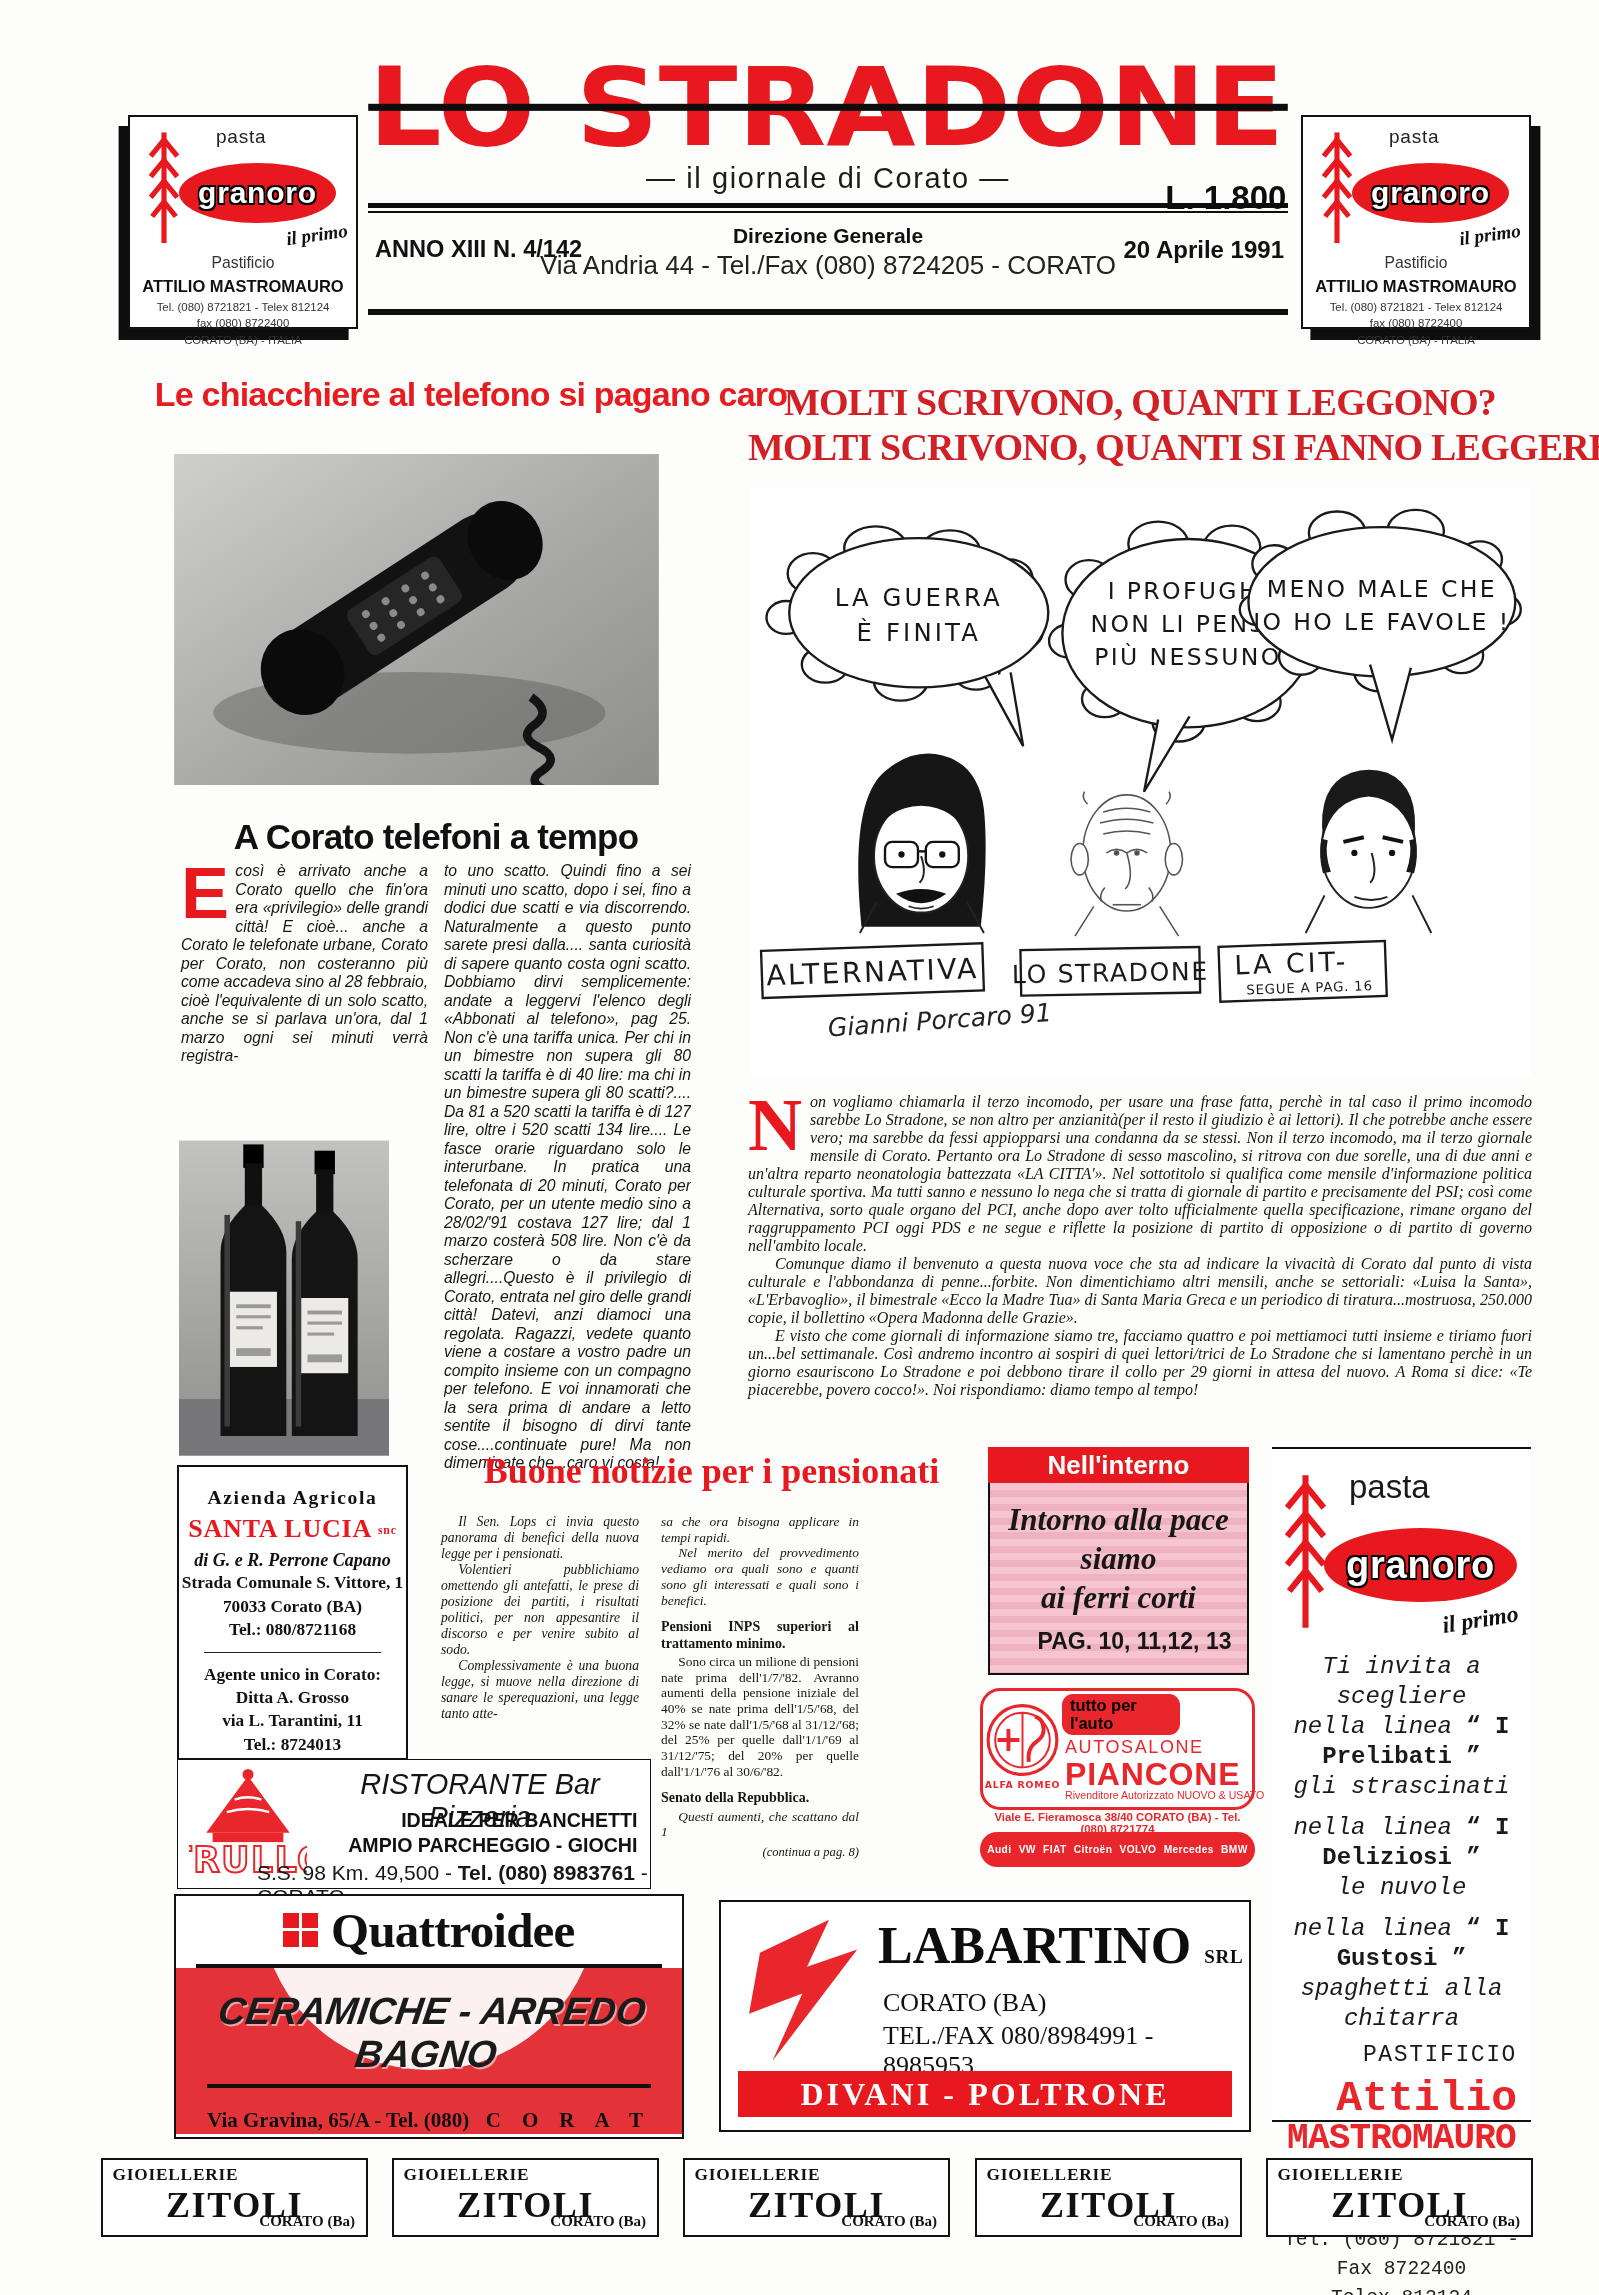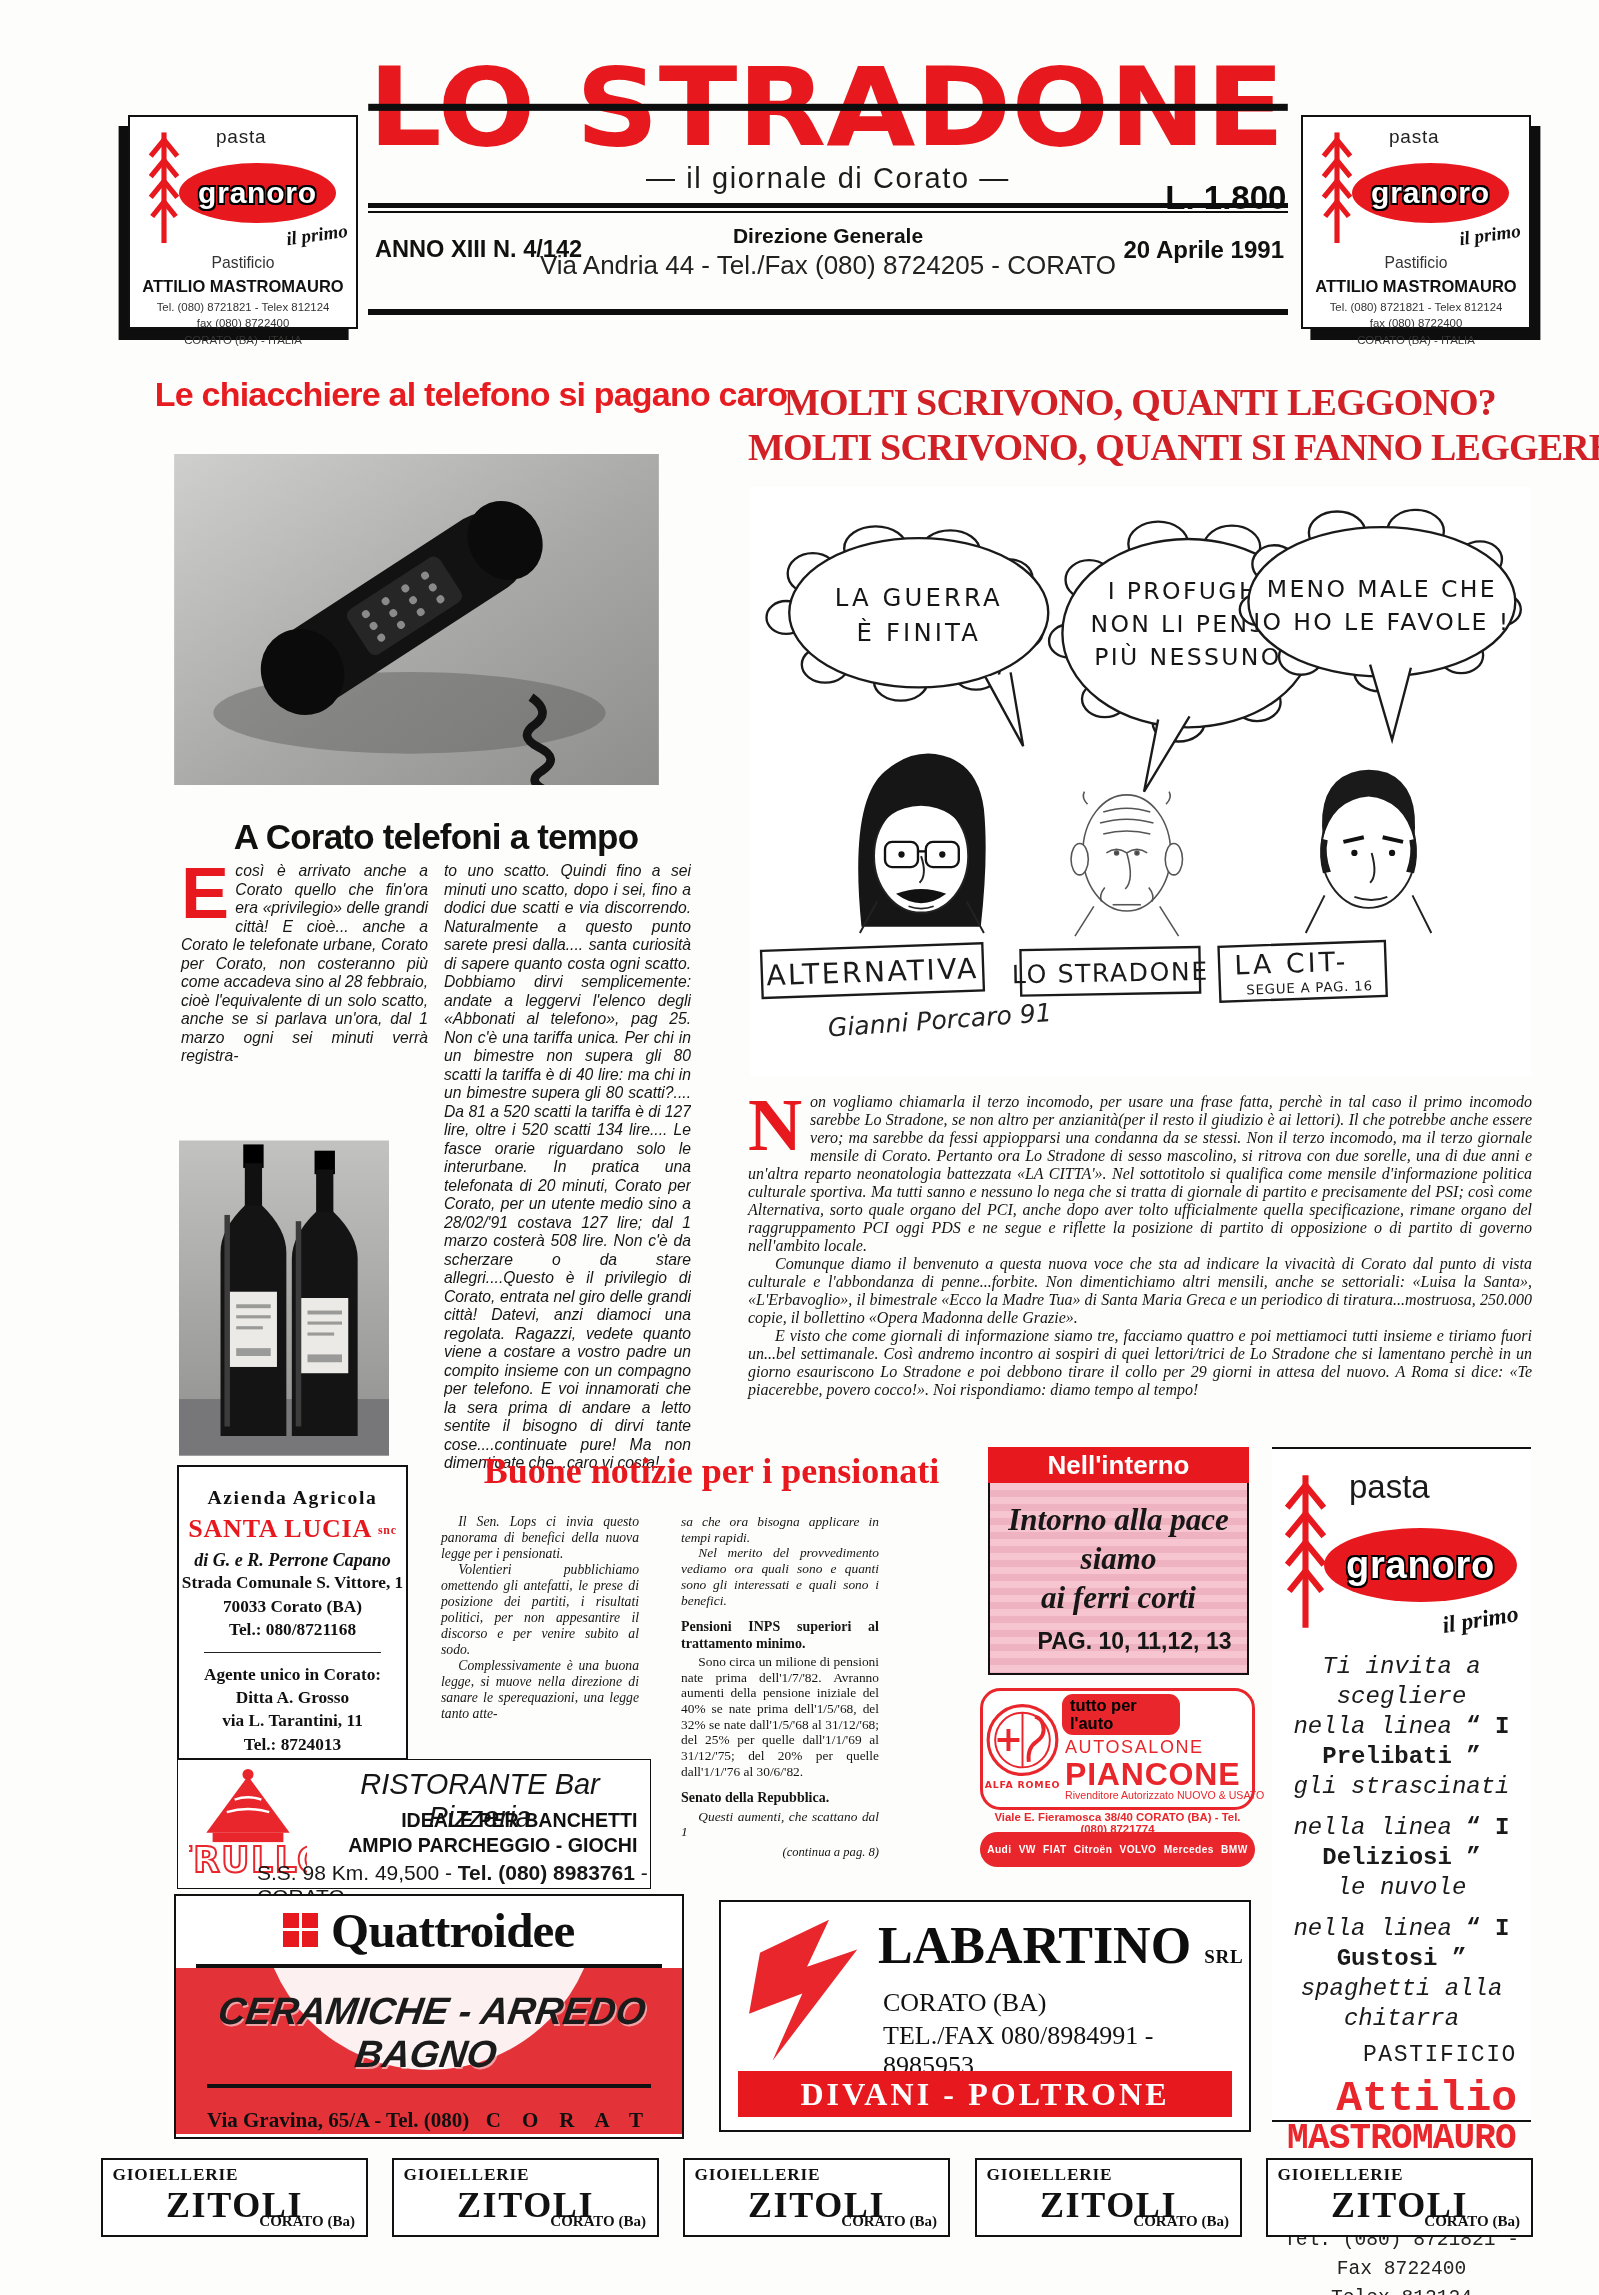--- a/index.html
+++ b/index.html
@@ -57,21 +57,21 @@
   #editorial p{margin:0;}
   #editorial p.ind{text-indent:27px;}
   .dropcap-serif{float:left;color:#e8191e;font-weight:bold;font-size:75px;line-height:57px;margin:3.1px 7.9px 0 0;
       font-style:normal;font-family:"Liberation Serif",serif;}
 
   
   #pens-headline{left:440px;top:1450px;width:543px;text-align:center;color:#e8191e;
       font-family:"Liberation Serif",serif;font-weight:bold;font-size:36px;}
   .penscol{font-family:"Liberation Serif","DejaVu Serif",serif;text-align:justify;color:#151515;}
   #pens-col1{left:441px;top:1514px;width:198px;font-style:italic;font-size:13.7px;line-height:16px;}
-  #pens-col2{left:681px;top:1514px;width:198px;font-size:13.4px;line-height:15.7px;}
+  #pens-col2{left:661px;top:1514px;width:198px;font-size:13.4px;line-height:15.7px;}
   .penscol p{margin:0;text-indent:17.3px;}
   .penscol p.noind{text-indent:0;}
   #pens-col2 .it{font-style:italic;}
   #pens-col2 h4{margin:11px 0 1.6px 0;font-size:14px;line-height:16.5px;text-indent:0;font-style:normal;}
   #pens-col2 .cont{text-align:right;font-style:italic;font-size:12.6px;margin-top:4.7px;}
 
   
   #nell-interno{left:988px;top:1447px;width:261px;height:228px;box-sizing:border-box;}
   #ni-bar{height:36px;background:#e8191e;display:flex;align-items:center;justify-content:center;
       color:#fff;font-weight:bold;font-size:26px;}

